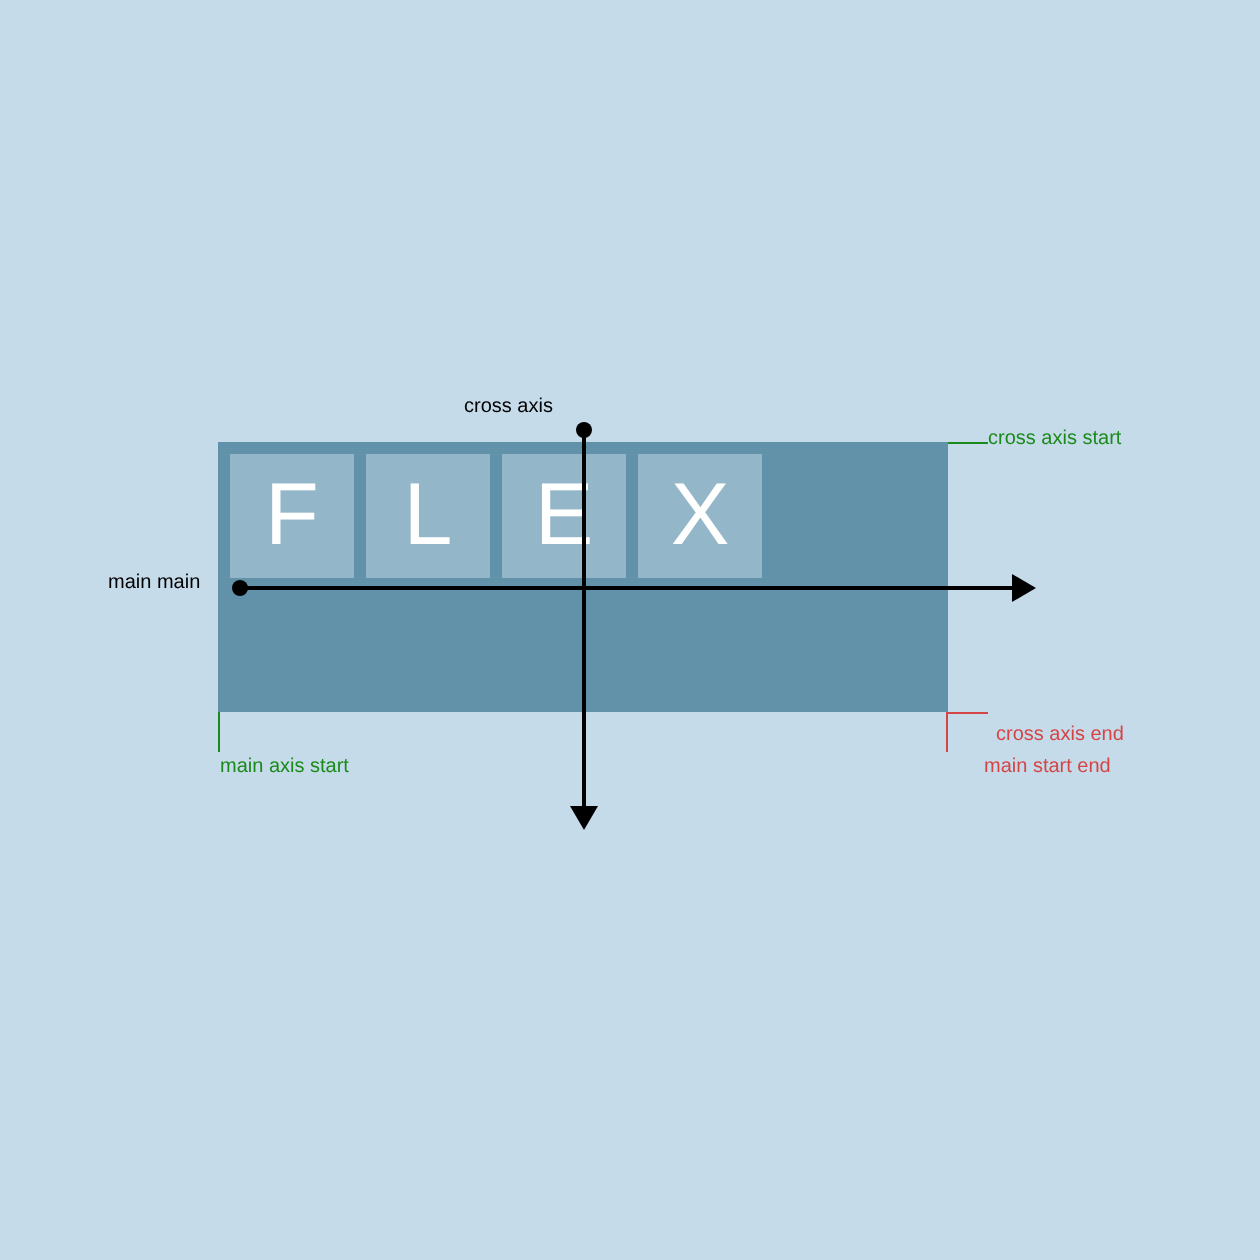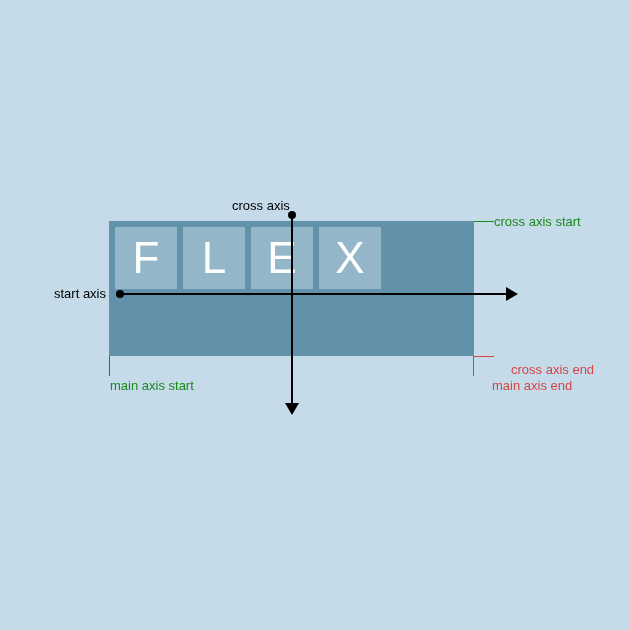--- a/index.html
+++ b/index.html
@@ -29,21 +29,21 @@
       background: #93b6c8;
       display: flex;
       align-items: center;
       justify-content: center;
       color: #ffffff;
       font-size: 44px;
       font-weight: 300;
     }
     .label {
       position: absolute;
-      font-size: 13px;
+      font-size: 10px;
       white-space: nowrap;
     }
     .black { color: #000; }
     .green { color: #1a8a1a; }
     .red { color: #d64545; }
     .arrow-line { position: absolute; background: #000; }
     .dot {
       position: absolute;
       width: 8px;
       height: 8px;
@@ -74,25 +74,25 @@
 
 <div class="arrow-line" style="left:120px; top:293px; width:388px; height:2px;"></div>
 <div class="dot" style="left:116px; top:290px;"></div>
 <div class="arrowhead" style="left:506px; top:287px; border-left:12px solid #000; border-top:7px solid transparent; border-bottom:7px solid transparent;"></div>
 
 <div class="arrow-line" style="left:291px; top:215px; width:2px; height:190px;"></div>
 <div class="dot" style="left:288px; top:211px;"></div>
 <div class="arrowhead" style="left:285px; top:403px; border-top:12px solid #000; border-left:7px solid transparent; border-right:7px solid transparent;"></div>
 
 <div class="label black" style="left:232px; top:198px;">cross axis</div>
-<div class="label black" style="left:54px; top:286px;">start axis</div>
+<div class="label black" style="left:54px; top:286px;">main main</div>
 
 <div class="tick-line" style="left:474px; top:221px; width:20px; height:1px; background:#1a8a1a;"></div>
 <div class="label green" style="left:494px; top:214px;">cross axis start</div>
 
 <div class="tick-line" style="left:474px; top:356px; width:20px; height:1px; background:#d64545;"></div>
-<div class="label red" style="left:498px; top:362px;margin-left:13px;">cross axis end</div>
+<div class="label red" style="left:498px; top:362px;">cross axis end</div>
 
 <div class="tick-line" style="left:473px; top:356px; width:1px; height:20px; background:#d64545;"></div>
-<div class="label red" style="left:492px; top:378px;">main axis end</div>
+<div class="label red" style="left:492px; top:378px;">main start end</div>
 
 <div class="tick-line" style="left:109px; top:356px; width:1px; height:20px; background:#1a8a1a;"></div>
 <div class="label green" style="left:80px; top:378px;margin-left:30px;">main axis start</div>
 
 </body></html>

